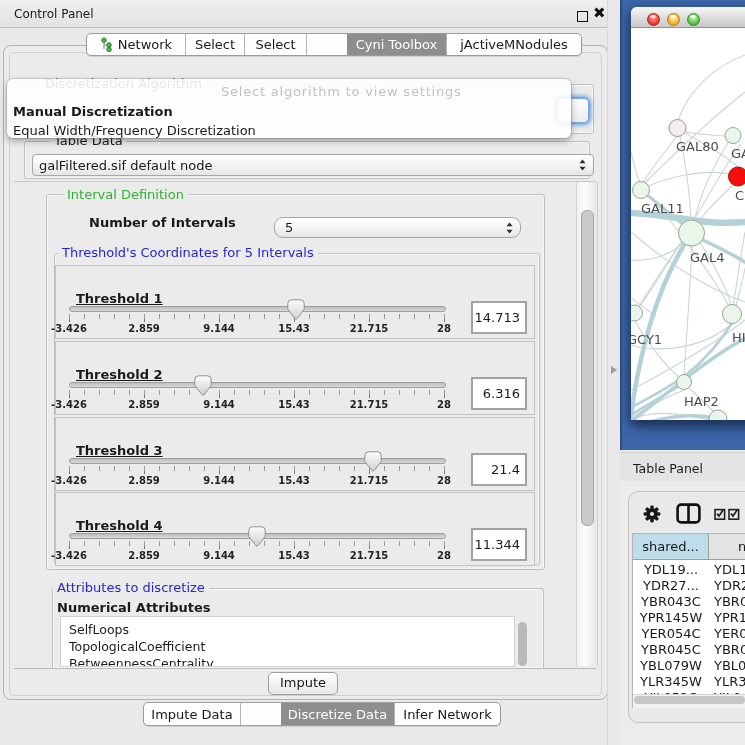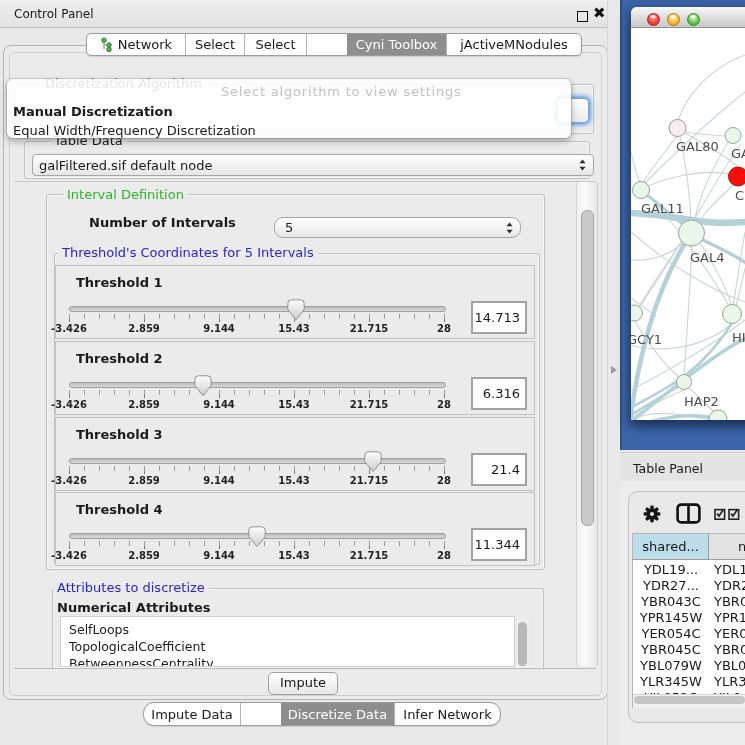--- a/index.html
+++ b/index.html
@@ -18,21 +18,21 @@
   .seg-bar{display:flex;background:#fdfdfd;border:1px solid #9c9c9c;border-radius:5px;overflow:hidden;
            box-shadow:0 1px 1px rgba(0,0,0,0.12);}
   .seg{display:flex;align-items:center;justify-content:center;padding:0 13px;height:100%;
        border-right:1px solid #b4b4b4;white-space:nowrap;}
   .seg:last-child{border-right:none;}
   #top-tabs .seg:nth-child(1){width:99px;}#top-tabs .seg:nth-child(2){width:59px;}#top-tabs .seg:nth-child(3){width:62px;}#top-tabs .seg:nth-child(4){width:100px;}#top-tabs .seg:nth-child(5){width:134px;}
   #bottom-tabs .seg:nth-child(1){width:97px;}#bottom-tabs .seg:nth-child(2){width:114px;}#bottom-tabs .seg:nth-child(3){width:105px;}
   .seg{box-sizing:border-box;padding:0;}
   .seg.sel{background:#8e8e8e;color:#fff;margin-left:40px;}
   #top-tabs{left:86px;top:33px;height:21px;z-index:6;}
-  #bottom-tabs{left:143px;top:702px;height:22px;z-index:6;border-radius:11px;}
+  #bottom-tabs{left:143px;top:702px;height:22px;z-index:6;}
   .seg .ticon{margin-right:5px;display:inline-flex;}
 
   
   #outer-panel{left:3px;top:45px;width:603px;height:653px;border:1px solid #b3b3b3;border-radius:8px;
                background:#ebebeb;}
 
   #inner-panel{left:9px;top:52px;width:591px;height:642px;border:1px solid #cfcfcf;border-radius:5px;}
   
   .groupbox{border:1px solid #c0c0c0;border-radius:3px;box-shadow:inset 0 0 0 1px rgba(255,255,255,.55);}
   .gtitle{position:absolute;background:#ebebeb;padding:0 4px;line-height:13px;}
@@ -71,21 +71,21 @@
   #interval-group{left:46px;top:194px;width:497px;height:374px;}
   #interval-title{left:63px;top:188px;color:#2db32d;}
   #noi-label{left:89px;top:215px;font-weight:bold;}
   #noi-combo{left:274px;top:217px;width:235px;height:19px;border-radius:9px;padding-left:10px;}
 
   #thr-group{left:54px;top:253px;width:484px;height:310px;}
   #thr-title{left:58px;top:246px;color:#2626cc;}
 
   .thr-panel{position:absolute;left:55px;width:478px;height:72px;border:1px solid #c2c2c2;
              background:#ebebeb;}
-  .thr-label{position:absolute;left:20px;top:9px;font-weight:bold;}
+  .thr-label{position:absolute;left:20px;top:25px;font-weight:bold;text-decoration:underline;}
   .track{position:absolute;left:13px;top:40px;width:375px;height:4px;border-radius:3px;
          background:linear-gradient(#bdbdbd,#d9d9d9);border:1px solid #9e9e9e;}
   .ticks-major{position:absolute;left:13px;top:48px;width:376px;height:8px;
         background:repeating-linear-gradient(90deg,#777 0px,#777 1px,transparent 1px,transparent 75px);}
   .ticks-minor{position:absolute;left:13px;top:48px;width:376px;height:5px;
         background:repeating-linear-gradient(90deg,#9a9a9a 0px,#9a9a9a 1px,transparent 1px,transparent 15px);}
   .tick-lab{position:absolute;top:57px;width:64px;text-align:center;font-size:10px;font-weight:bold;color:#222;}
   .thumb{position:absolute;top:33px;width:18px;height:21px;}
   .valuebox{position:absolute;box-sizing:border-box;left:415px;top:35px;width:56px;height:33px;background:#ffffff;
             border:2px solid #a2a2a2;text-align:right;line-height:29px;padding-right:5px;}

